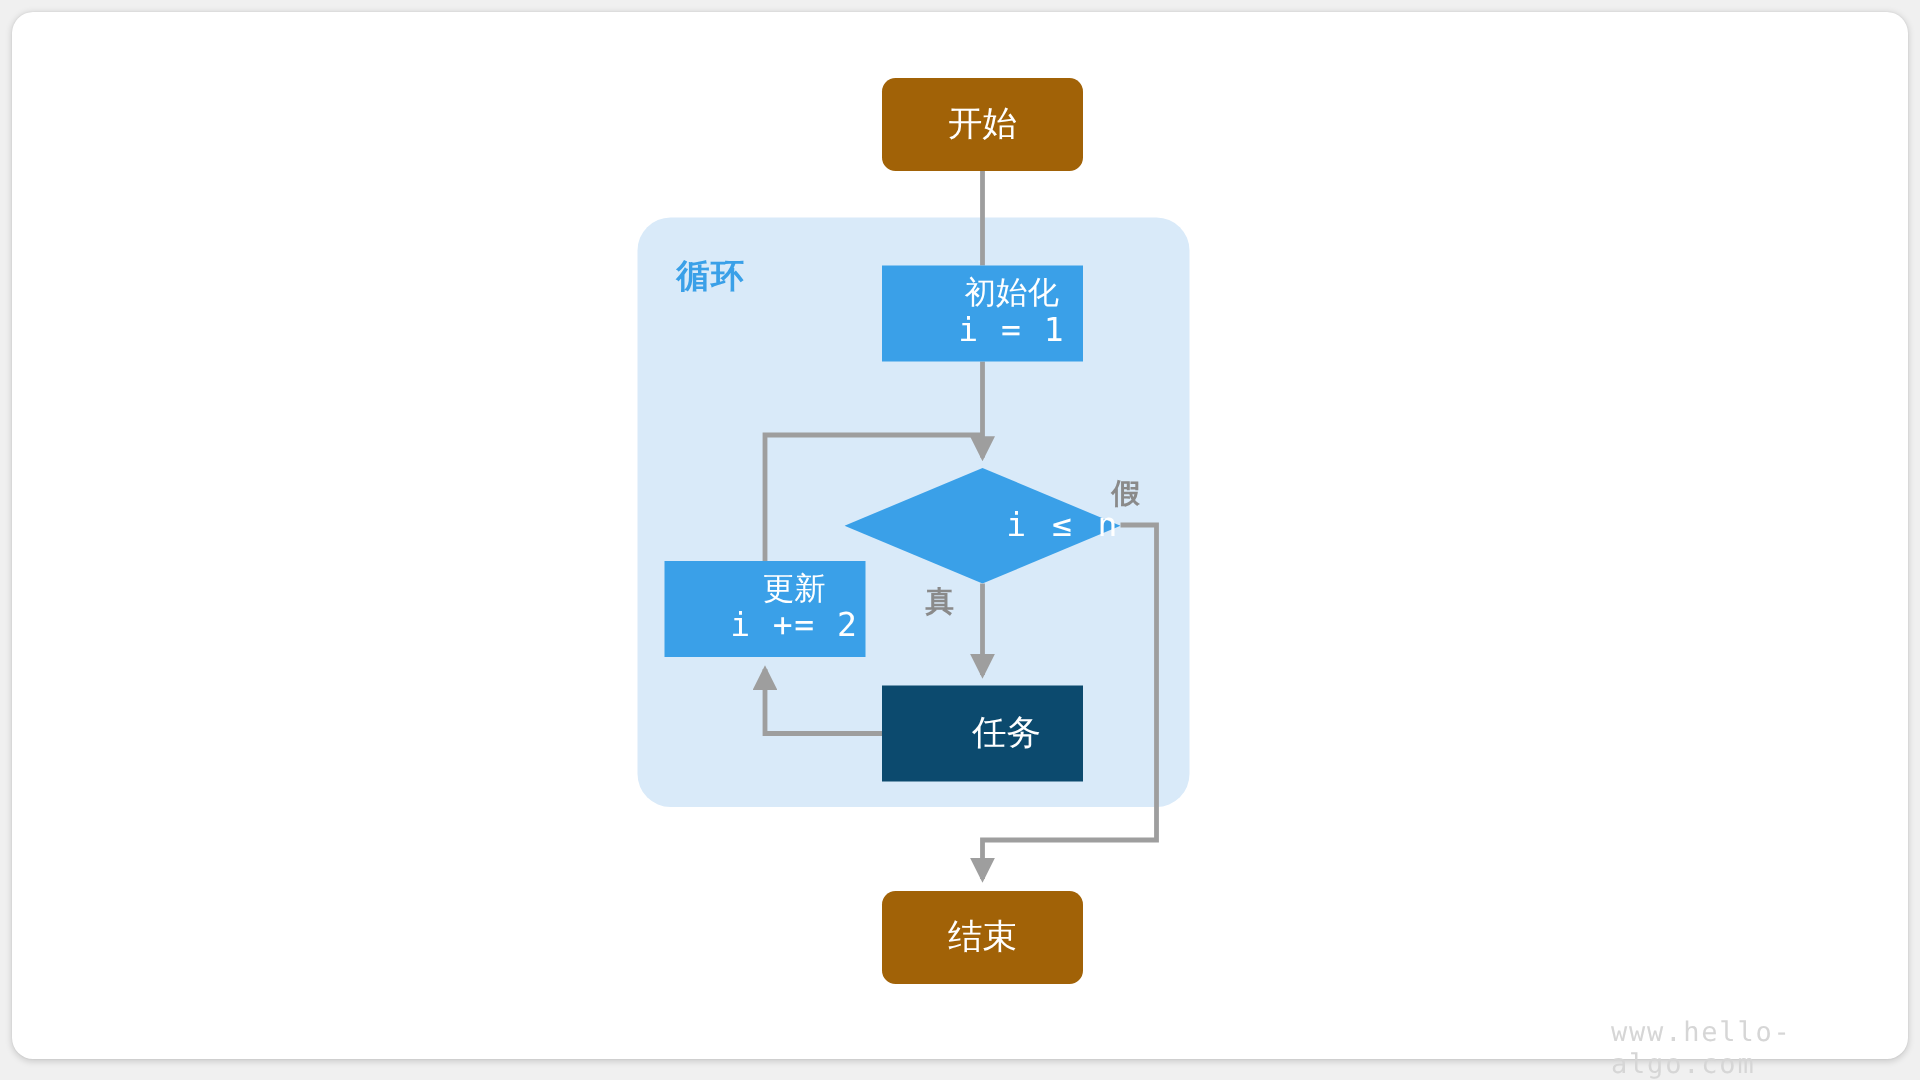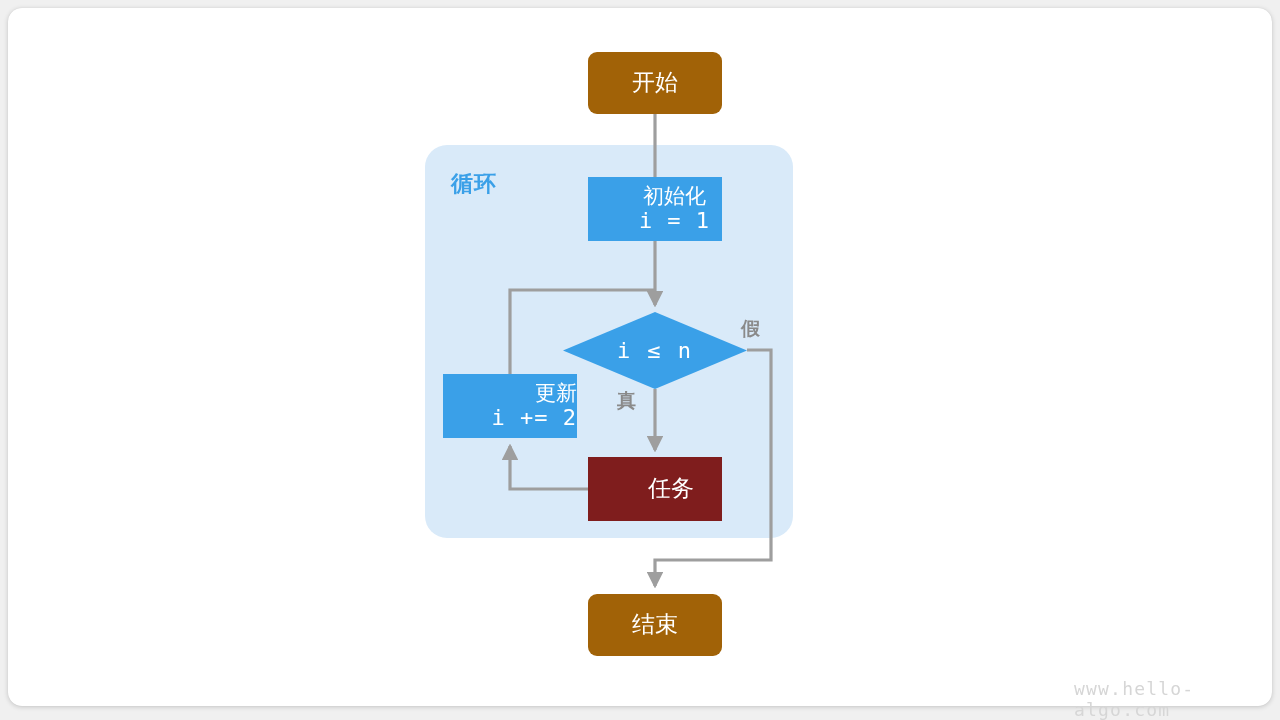--- a/index.html
+++ b/index.html
@@ -48,21 +48,21 @@
     background: #a16207;
     border-radius: 9px;
     font-size: 23px;
   }
   .process-blue {
     background: #3aa0e8;
     font-size: 21px;
     padding-left: 39px;
   }
   .process-green {
-    background: #7f1d1d;
+    background: #0c4a6e;
     font-size: 23px;
     padding-left: 32px;
   }
   .mono-line {
     font-family: "DejaVu Sans Mono", "Liberation Mono", monospace;
     font-size: 22px;
     letter-spacing: 1px;
   }
   .cjk-line {
     font-size: 21px;
@@ -141,28 +141,28 @@
 
   <div class="node terminal" style="left:588px; top:52px; width:134px; height:62px;">
     <span>开始</span>
   </div>
 
   <div class="node process-blue" style="left:588px; top:177px; width:134px; height:64px;">
     <span class="cjk-line">初始化</span>
     <span class="mono-line">i = 1</span>
   </div>
 
-  <div class="decision" style="left:563px; top:312px; width:184px; height:77px;">
+  <div class="decision" style="left:563px; top:312px; width:184px; height:77px;justify-content:flex-end;">
     <svg width="184" height="77" viewBox="0 0 184 77" style="position:absolute; left:0; top:0;" xmlns="http://www.w3.org/2000/svg">
       <polygon points="92,0 184,38.5 92,77 0,38.5" fill="#3aa0e8"></polygon>
     </svg>
     <span class="dlabel">i ≤ n</span>
   </div>
 
-  <div class="node process-blue" style="left:443px; top:374px; width:134px; height:64px;align-items:flex-end;">
+  <div class="node process-blue" style="left:443px; top:374px; width:134px; height:64px;">
     <span class="cjk-line">更新</span>
     <span class="mono-line">i += 2</span>
   </div>
 
   <div class="node process-green" style="left:588px; top:457px; width:134px; height:64px;">
     <span>任务</span>
   </div>
 
   <div class="node terminal" style="left:588px; top:594px; width:134px; height:62px;">
     <span>结束</span>

